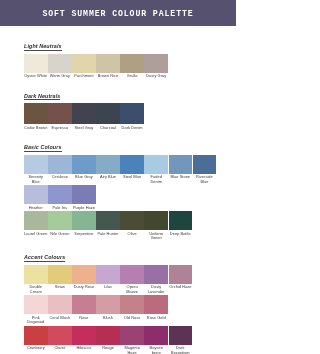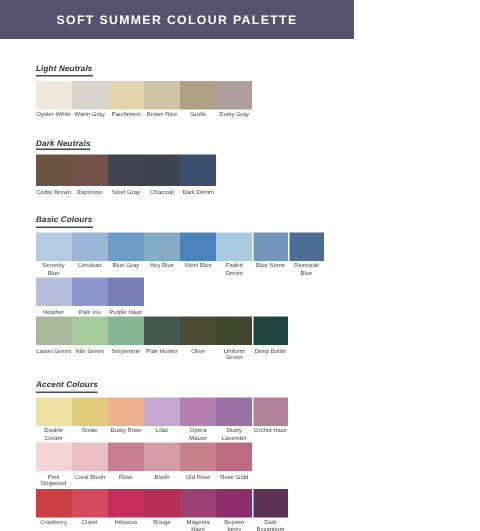--- a/index.html
+++ b/index.html
@@ -10,20 +10,21 @@
     -webkit-font-smoothing:antialiased;
   }
   .page{position:relative;width:236px;height:354px;display:flex;flex-direction:column;background:#fff;}
 
   
   .header{
     background:#575170;
     height:26px;
     display:flex;align-items:center;justify-content:center;
     flex:0 0 auto;
+    font-family:Liberation Mono, monospace;
   }
   .header-title{
     color:#ffffff;
     font-size:8.2px;
     letter-spacing:.9px;
     font-weight:bold;
     white-space:nowrap;
   }
 
   

